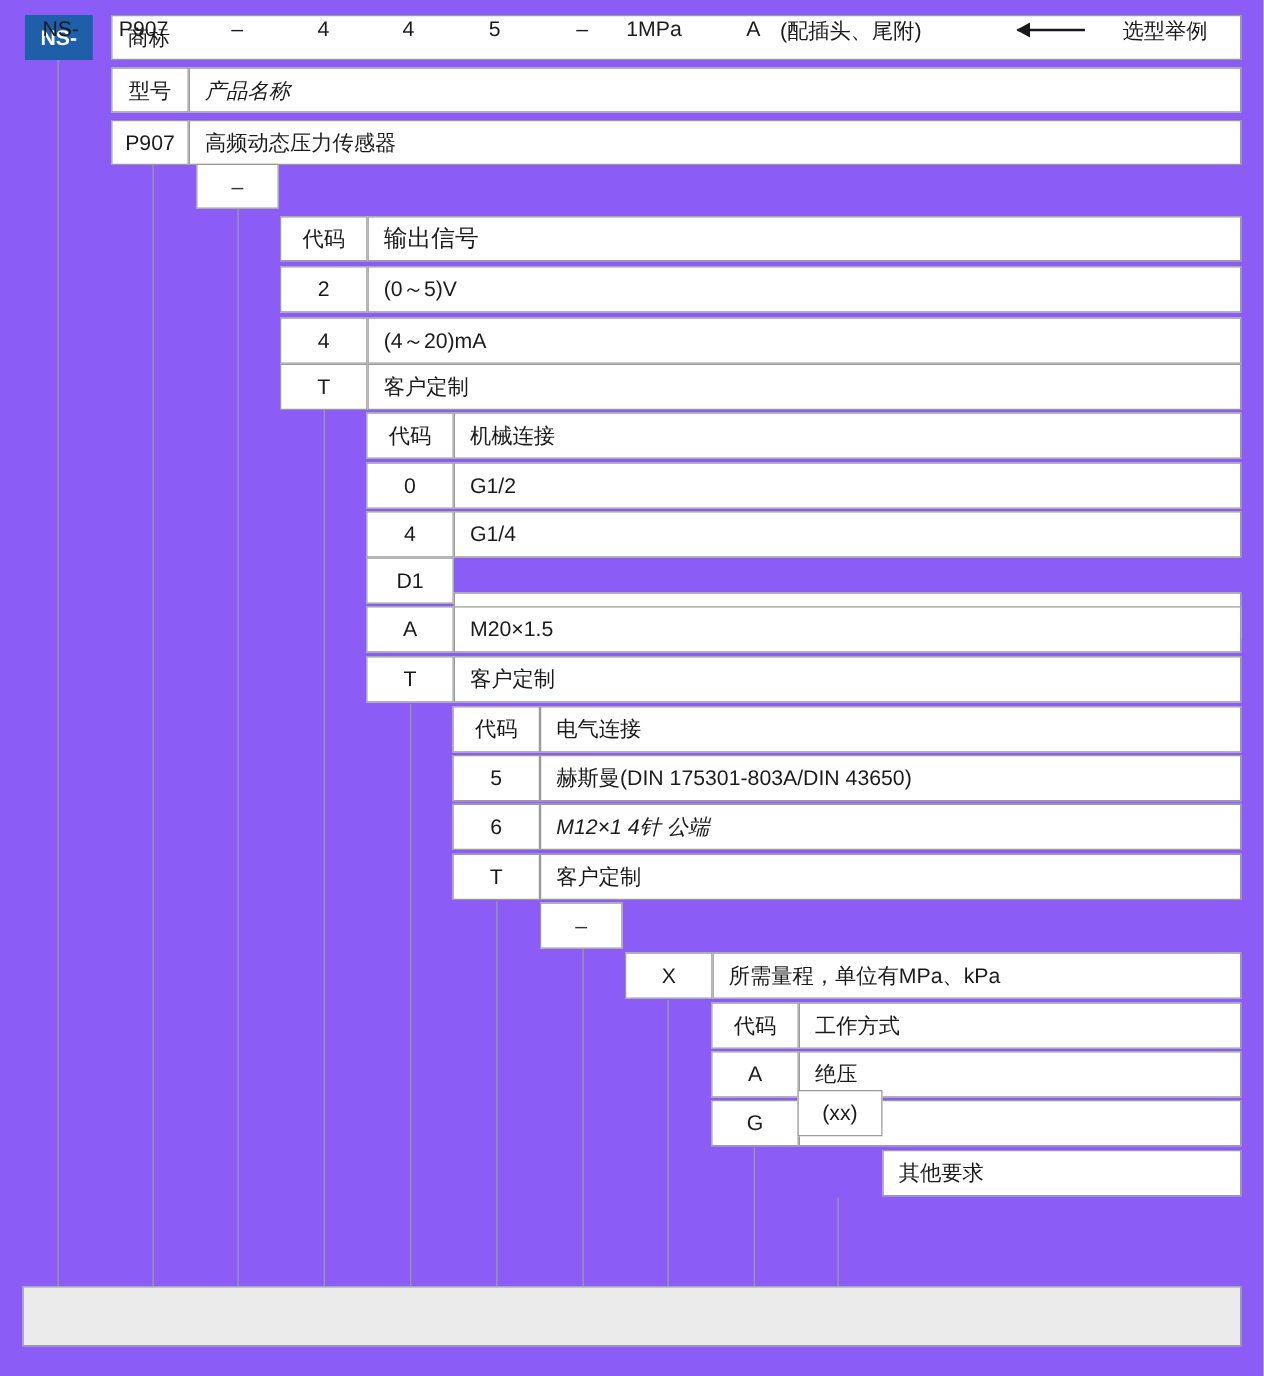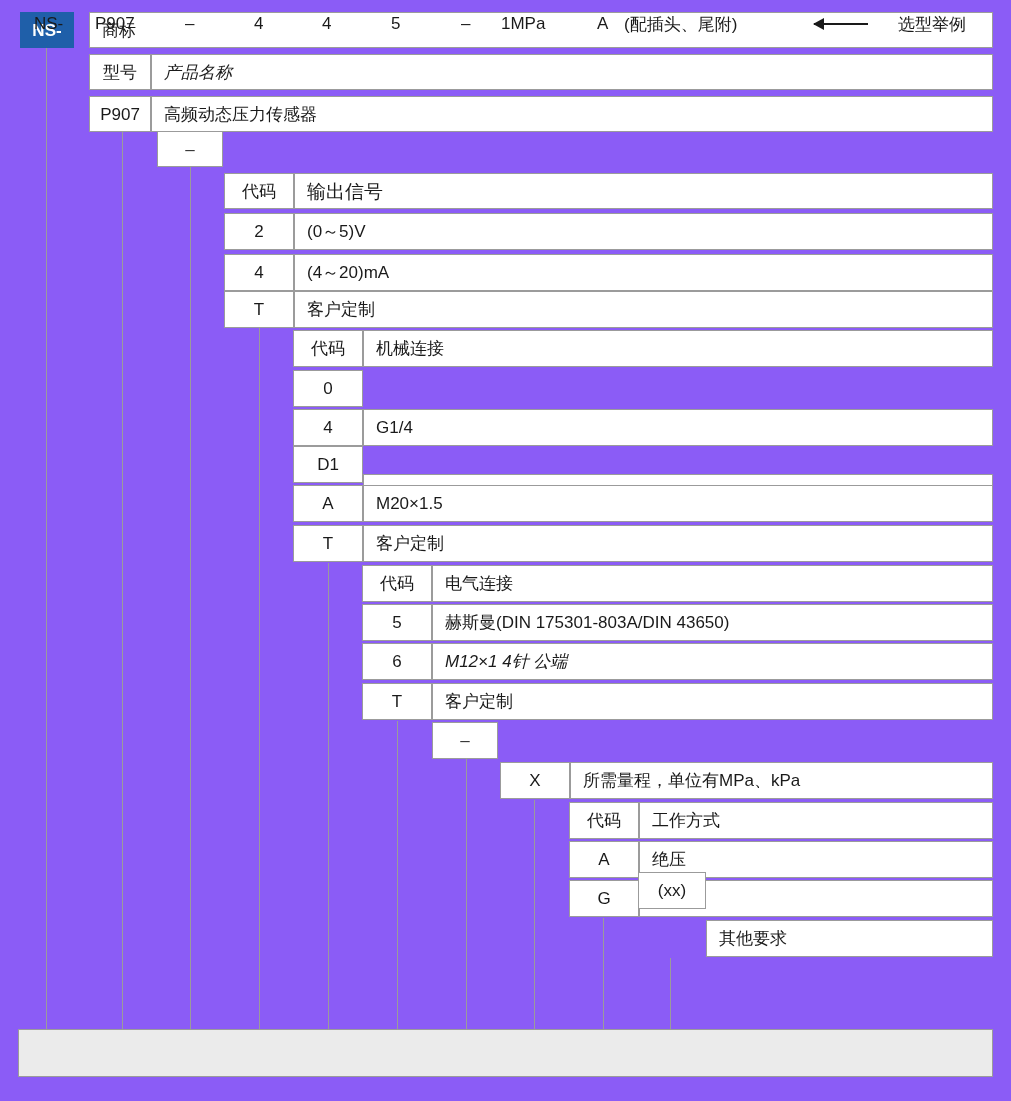--- a/index.html
+++ b/index.html
@@ -136,20 +136,21 @@
   <div class="cell center" style="left:224px; top:254px; width:70px; height:37px;">4</div>
   <div class="cell" style="left:294px; top:254px; width:699px; height:37px;padding-left:12px;">(4～20)mA</div>
 
   <div class="cell center" style="left:224px; top:291px; width:70px; height:37px;">T</div>
   <div class="cell" style="left:294px; top:291px; width:699px; height:37px;">客户定制</div>
 
   <div class="cell center" style="left:293px; top:330px; width:70px; height:37px;">代码</div>
   <div class="cell" style="left:363px; top:330px; width:630px; height:37px;">机械连接</div>
 
   <div class="cell center" style="left:293px; top:370px; width:70px; height:37px;">0</div>
+  <div class="cell" style="left:363px; top:370px; width:630px; height:37px;">G1/2</div>
 
   <div class="cell center" style="left:293px; top:409px; width:70px; height:37px;">4</div>
   <div class="cell" style="left:363px; top:409px; width:630px; height:37px;">G1/4</div>
 
   <div class="cell center" style="left:293px; top:446px; width:70px; height:37px;">D1</div>
   <div class="cell" style="left:363px; top:446px; width:630px; height:37px;margin-top:28px;">M14×1</div>
 
   <div class="cell center" style="left:293px; top:485px; width:70px; height:37px;">A</div>
   <div class="cell" style="left:363px; top:485px; width:630px; height:37px;">M20×1.5</div>
 

